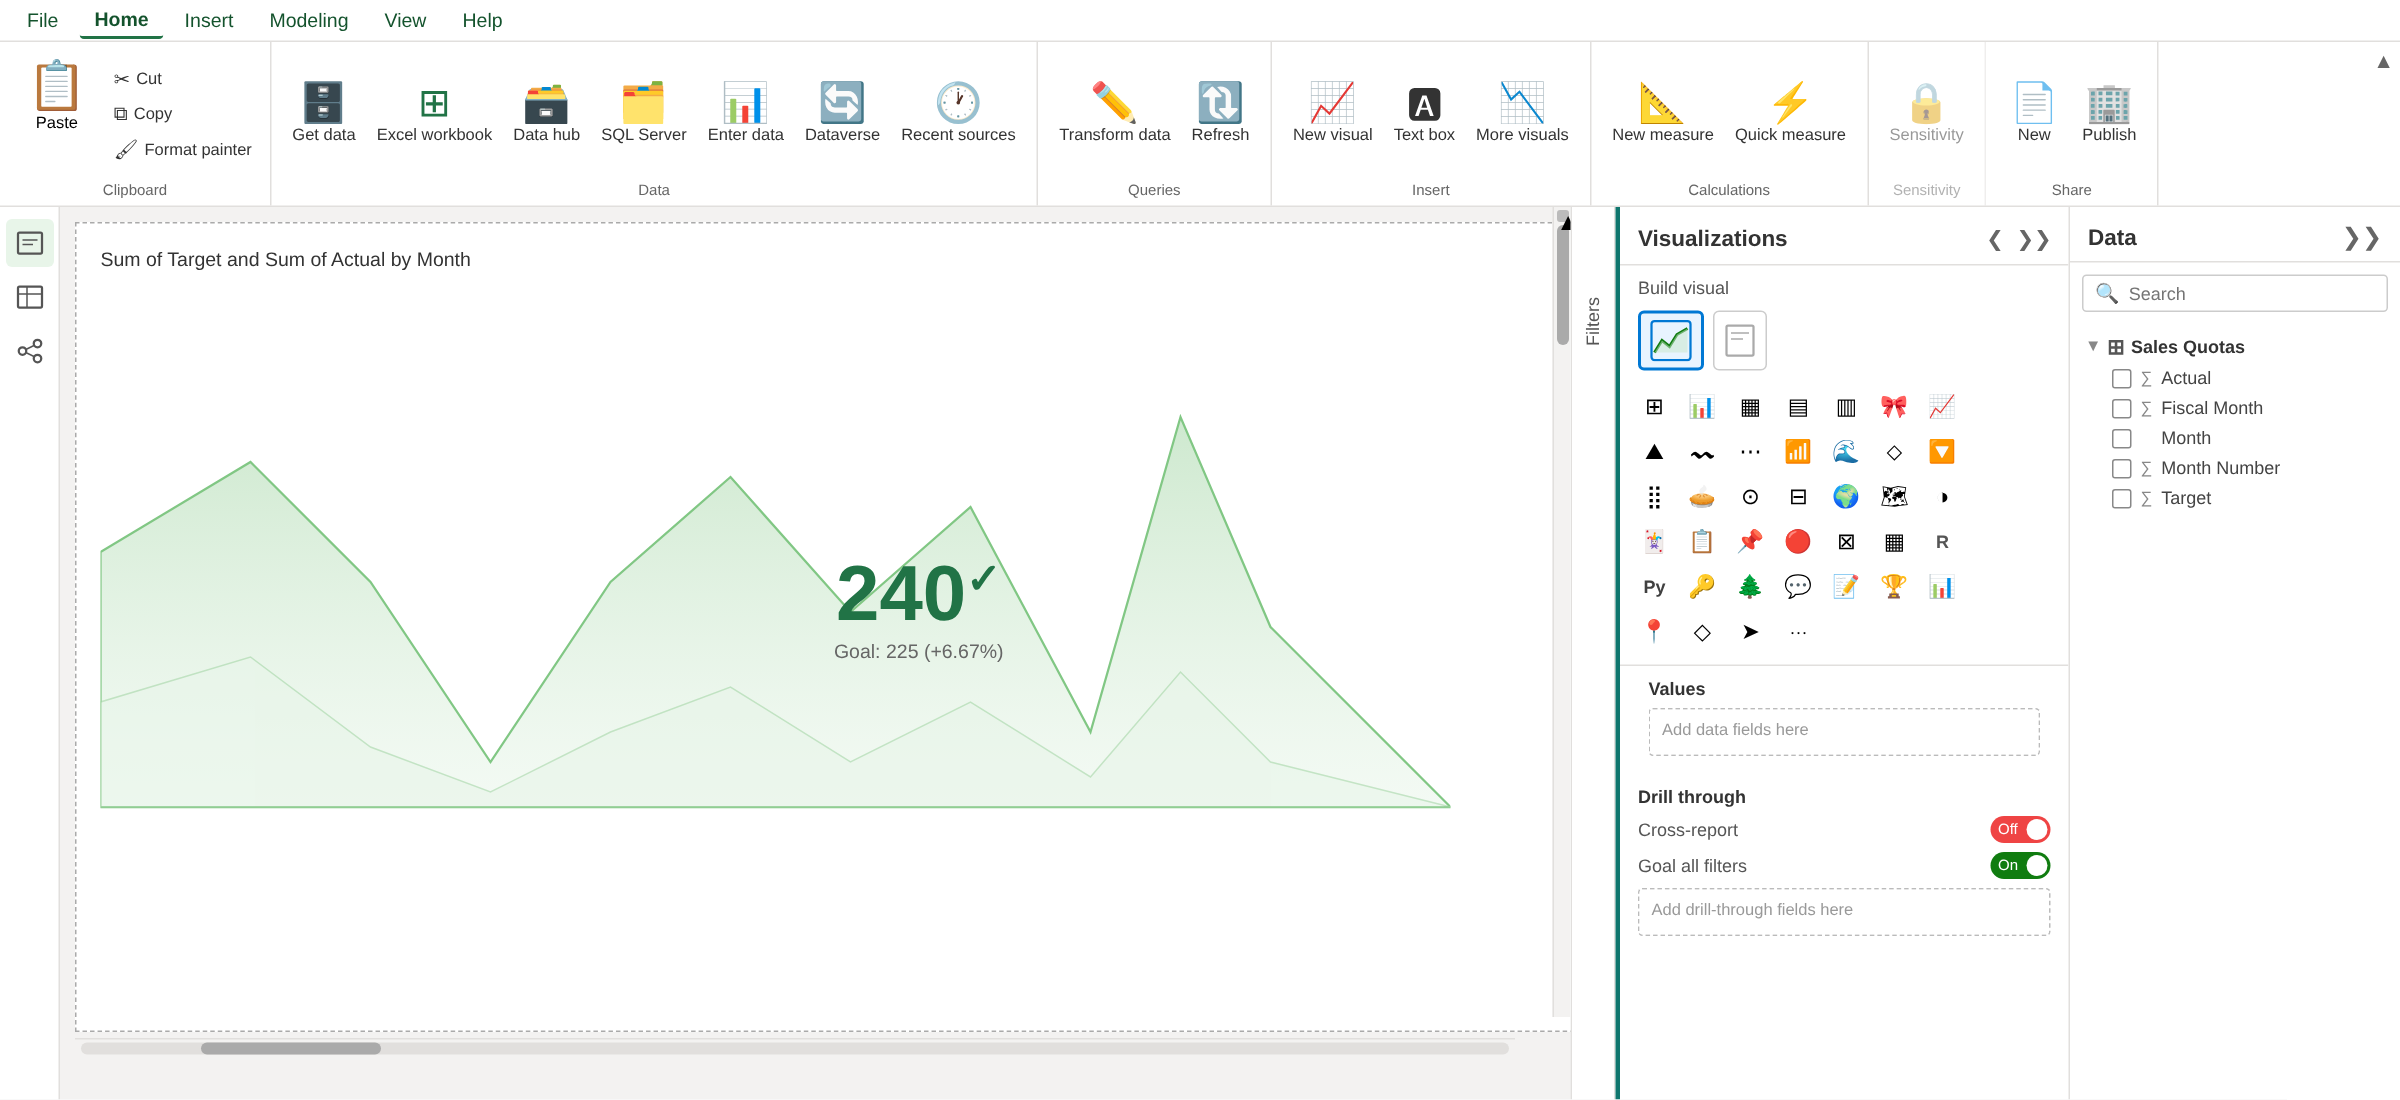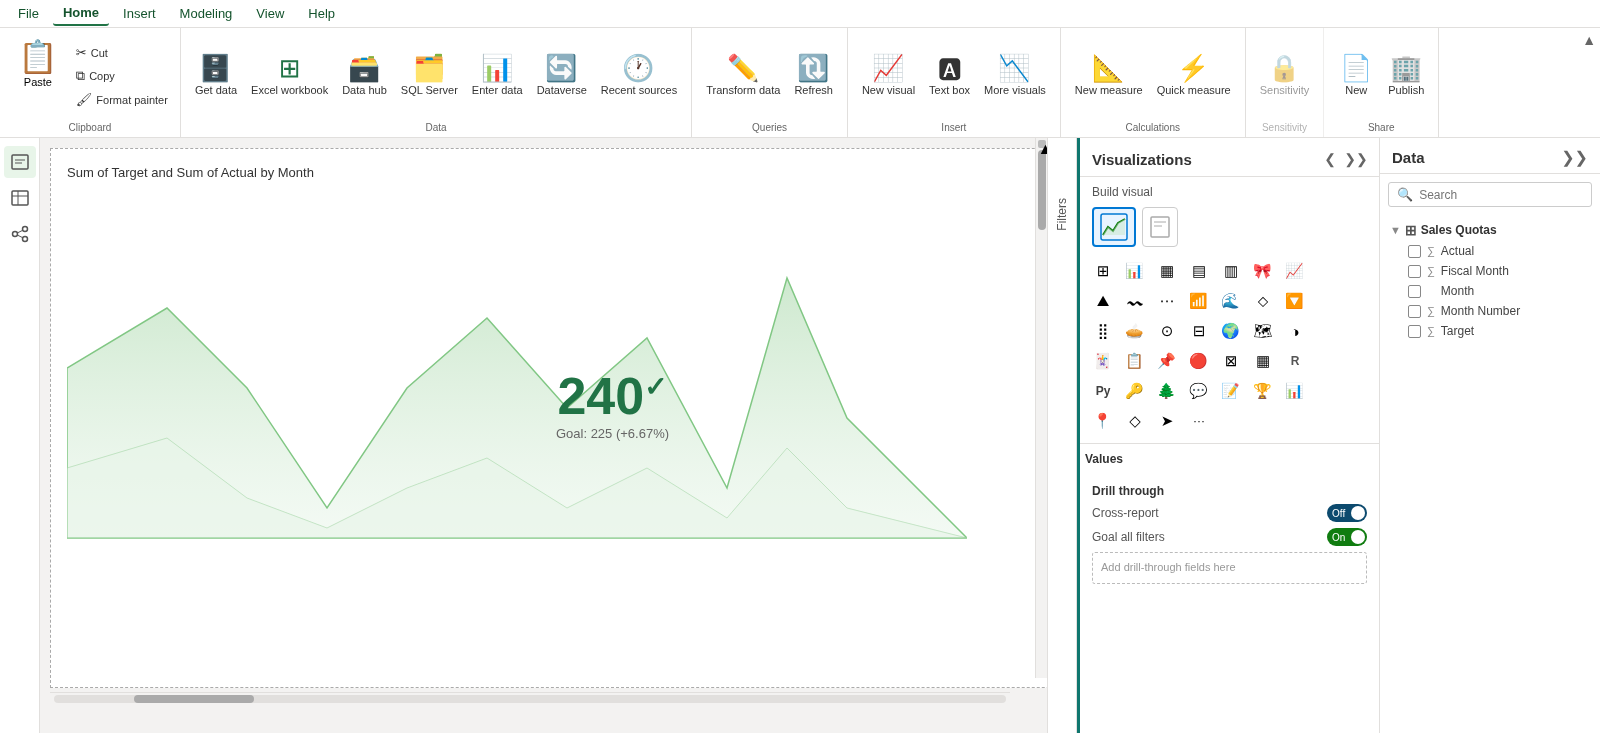--- a/index.html
+++ b/index.html
@@ -301,21 +301,21 @@
       align-items: center;
       justify-content: center;
       border-radius: 3px;
       cursor: pointer;
       font-size: 15px;
       border: 1px solid transparent;
     }
 
     
     .values-section {
-      padding: 8px 5px;
+      padding: 8px 19px;
     }
     .values-label {
       font-size: 12px;
       font-weight: 600;
       color: #333;
       margin-bottom: 6px;
     }
     .values-dropzone {
       border: 1.5px dashed #bbb;
       border-radius: 3px;
@@ -349,21 +349,21 @@
     }
     .toggle {
       width: 40px;
       height: 18px;
       border-radius: 9px;
       display: flex;
       align-items: center;
       position: relative;
       cursor: pointer;
     }
-    .toggle.off { background: #0c4a6e; margin-left: 33px; }
+    .toggle.off { background: #ef4444; margin-left: 33px; }
     .toggle.on { background: #107c10; }
     .toggle-knob {
       width: 14px;
       height: 14px;
       background: #fff;
       border-radius: 50%;
       position: absolute;
     }
     .toggle.off .toggle-knob { right: 2px; }
     .toggle.on .toggle-knob { right: 2px; }
@@ -775,20 +775,23 @@
       <div class="viz-grid-row">
         <div class="viz-icon">📍</div>
         <div class="viz-icon">◇</div>
         <div class="viz-icon">➤</div>
         <div class="viz-icon" style="font-size:12px;">···</div>
       </div>
     </div>
 
     <div class="values-section">
       <div class="values-label">Values</div>
+      <div class="values-dropzone">
+        <span>Add data fields here</span>
+      </div>
     </div>
 
     <div class="drillthrough-section">
       <div class="drillthrough-label">Drill through</div>
       <div class="toggle-row">
         <span class="toggle-text">Cross-report</span>
         <div class="toggle off">
           <span class="toggle-label-text">Off</span>
           <div class="toggle-knob"></div>
         </div>

